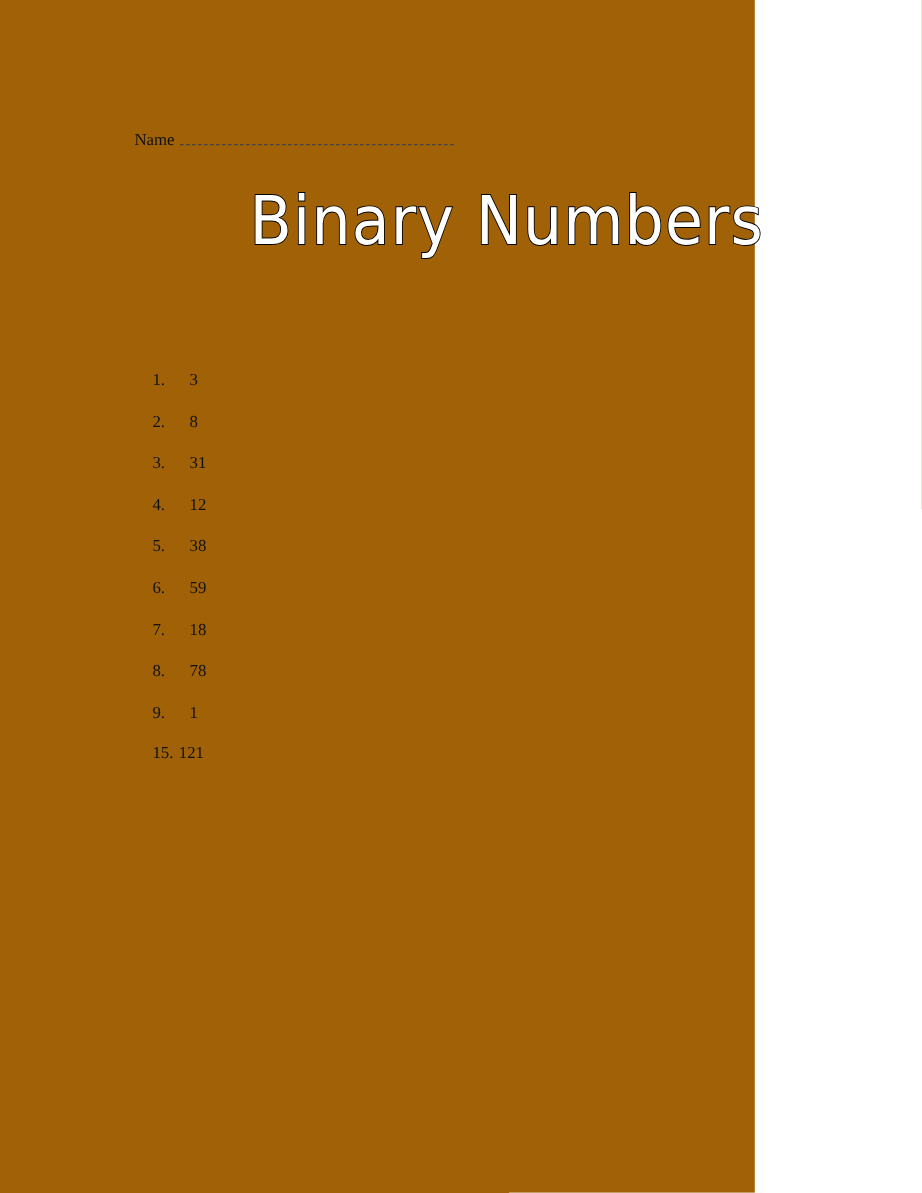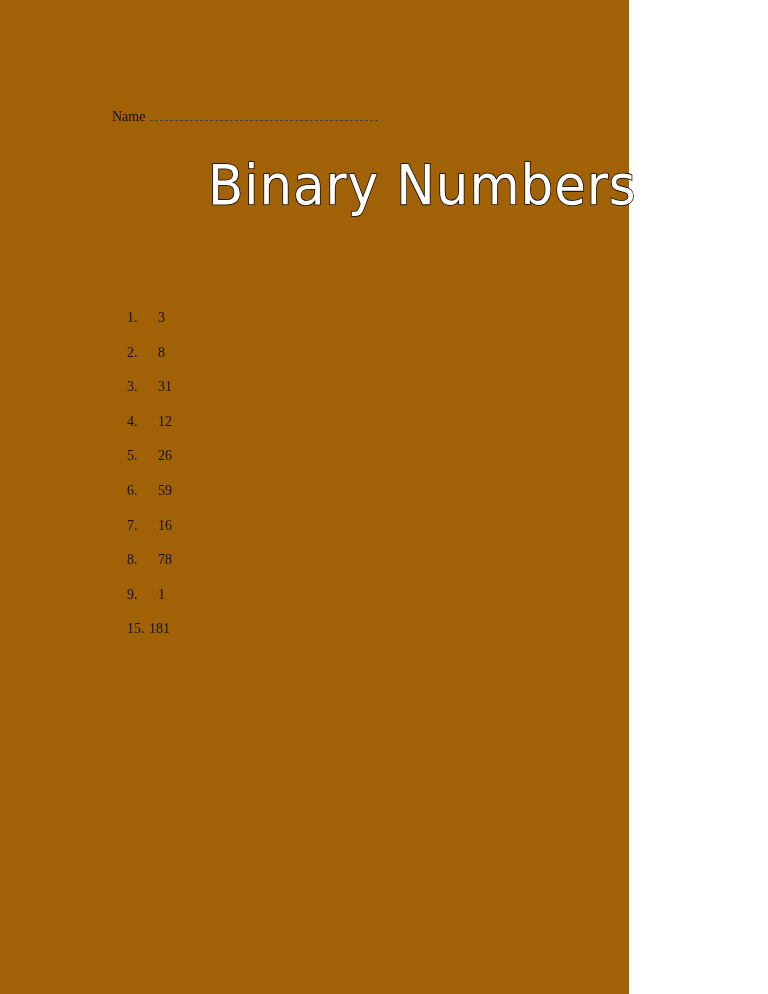--- a/index.html
+++ b/index.html
@@ -116,37 +116,37 @@
     <li class="problem">
       <span class="num short" style="width:32px">3.</span>
       <span class="val">31</span>
     </li>
     <li class="problem">
       <span class="num short" style="width:32px">4.</span>
       <span class="val">12</span>
     </li>
     <li class="problem">
       <span class="num short" style="width:32px">5.</span>
-      <span class="val">26</span>
+      <span class="val">38</span>
     </li>
     <li class="problem">
       <span class="num short" style="width:32px">6.</span>
       <span class="val">59</span>
     </li>
     <li class="problem">
       <span class="num short" style="width:32px">7.</span>
-      <span class="val">16</span>
+      <span class="val">18</span>
     </li>
     <li class="problem">
       <span class="num short" style="width:32px">8.</span>
       <span class="val">78</span>
     </li>
     <li class="problem">
       <span class="num short" style="width:32px">9.</span>
       <span class="val">1</span>
     </li>
     <li class="problem">
       <span class="num short" style="width:23px">15.</span>
-      <span class="val">181</span>
+      <span class="val">121</span>
     </li>
   </ol>
 
 </div>
 
 </body></html>

